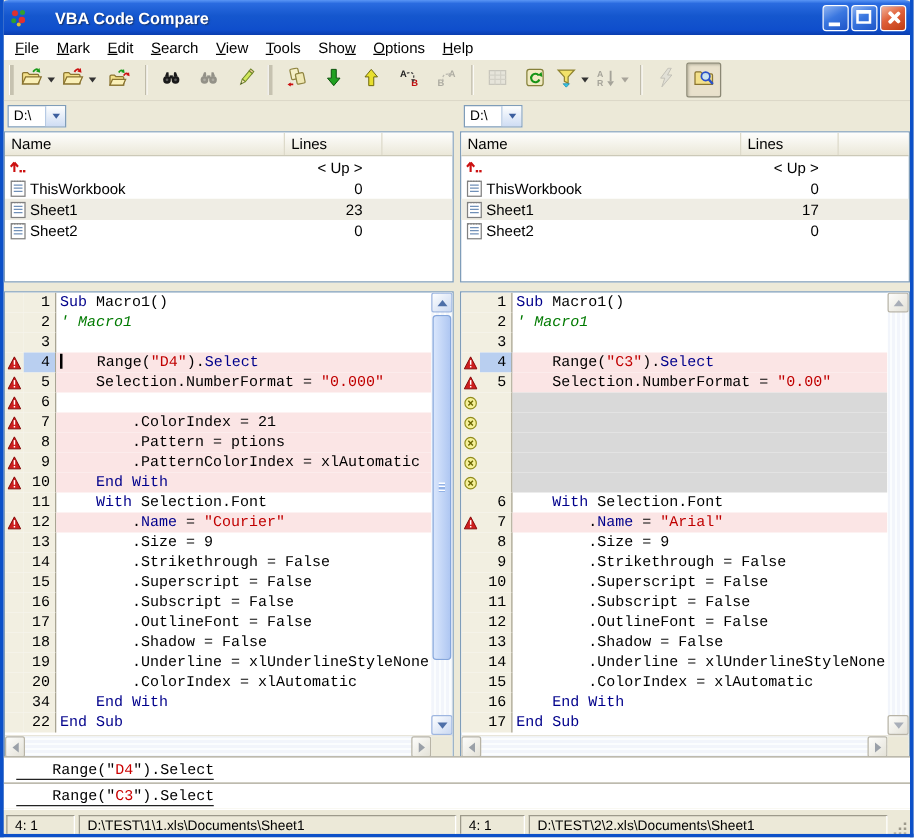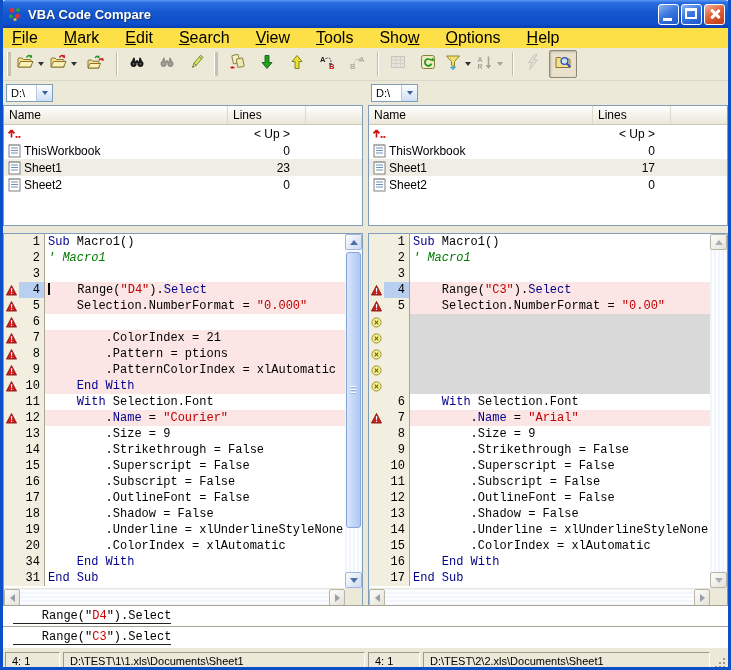--- a/index.html
+++ b/index.html
@@ -5,31 +5,31 @@
   html,body{margin:0;padding:0;background:#fff;}
   .win{width:731px;height:670px;box-sizing:border-box;position:relative;
        font-family:"Liberation Sans",sans-serif;background:#ECE9D8;
        border-left:3px solid #0C50C8;border-right:3px solid #0C50C8;border-bottom:3px solid #0C50C8;
        display:flex;flex-direction:column;overflow:hidden;}
   
   .titlebar{height:28px;flex:none;display:flex;align-items:center;padding:0 6px 0 6px;
     background:linear-gradient(180deg,#5A96F5 0%,#2A6BE0 10%,#1557CE 45%,#0F4ECC 85%,#0A3DAE 100%);
     border-radius:7px 7px 0 0;margin:0 -3px;}
   .appicon{width:18px;height:16px;margin-right:4px;}
-  .title{color:#fff;font-weight:bold;font-size:13px;text-shadow:1px 1px 1px #17356E;flex:1;}
+  .title{color:#fff;font-weight:bold;font-size:13px;text-shadow:1px 1px 1px #17356E;flex:1;margin-left:16px;}
   .wb{width:21px;height:21px;border:1px solid #fff;border-radius:3px;margin-left:2px;position:relative;box-sizing:border-box;flex:none;}
   .wb.min,.wb.max{background:linear-gradient(150deg,#8FB4F2 0%,#3A77E0 45%,#1E55C8 100%);}
   .wb.close{background:linear-gradient(150deg,#F2B49B 0%,#E0613A 45%,#BF3A12 100%);}
   .wb.min::after{content:"";position:absolute;left:4px;bottom:3px;width:9px;height:3px;background:#fff;}
   .wb.max::after{content:"";position:absolute;left:3px;top:3px;width:12px;height:11px;border:2px solid #fff;border-top-width:3px;box-sizing:border-box;}
   .wb.close::before,.wb.close::after{content:"";position:absolute;left:8.5px;top:3.5px;width:2.6px;height:12px;background:#fff;border-radius:1px;}
   .wb.close::before{transform:rotate(45deg);}
   .wb.close::after{transform:rotate(-45deg);}
   
-  .menubar{height:20px;flex:none;display:flex;align-items:center;font-size:16px;background:#fde047;padding-left:2px;gap:12px;}
+  .menubar{height:20px;flex:none;display:flex;align-items:center;font-size:12px;background:#ffffff;padding-left:2px;}
   .menu-item{padding:3px 7px;color:#000;}
   
   .toolbar{height:32px;flex:none;display:flex;align-items:center;background:#ECE9D8;padding:0 2px;border-bottom:1px solid #DCD8C8;}
   .thandle{width:3px;height:24px;margin:0 4px 0 2px;border-left:1px solid #fff;background:#C6C2B0;flex:none;}
   .tsep{width:1px;height:24px;background:#C0BCAA;box-shadow:1px 0 0 #FFF;margin:0 5px;flex:none;}
   .tb{height:26px;min-width:26px;display:flex;align-items:center;justify-content:center;
       border:1px solid transparent;border-radius:2px;margin:0 1px;flex:none;}
   .tb.pressed{background:#E9E1CC;border:1px solid #8B8875;box-shadow:inset 1px 1px 2px #B8B4A0;}
   .tb.disabled svg{opacity:.42;filter:grayscale(1);}
   .dd{width:0;height:0;border-left:3px solid transparent;border-right:3px solid transparent;border-top:4px solid #333;margin:0 2px 0 4px;}
@@ -503,21 +503,21 @@
                 <span class="gn">20</span>
                 <span class="gc"><span class="tk-p">        .ColorIndex = xlAutomatic</span></span>
               </div>
               <div class="crow">
                 <span class="gi"></span>
                 <span class="gn">34</span>
                 <span class="gc"><span class="tk-p">    </span><span class="tk-k">End With</span></span>
               </div>
               <div class="crow">
                 <span class="gi"></span>
-                <span class="gn">31</span>
+                <span class="gn">22</span>
                 <span class="gc"><span class="tk-k">End Sub</span></span>
               </div>
             </div>
           <div class="vscroll">
             <span class="sb-b">
                 <span class="t-up"></span>
               </span>
             <span class="sb-tr">
                 <span class="sb-th"></span>
               </span>

